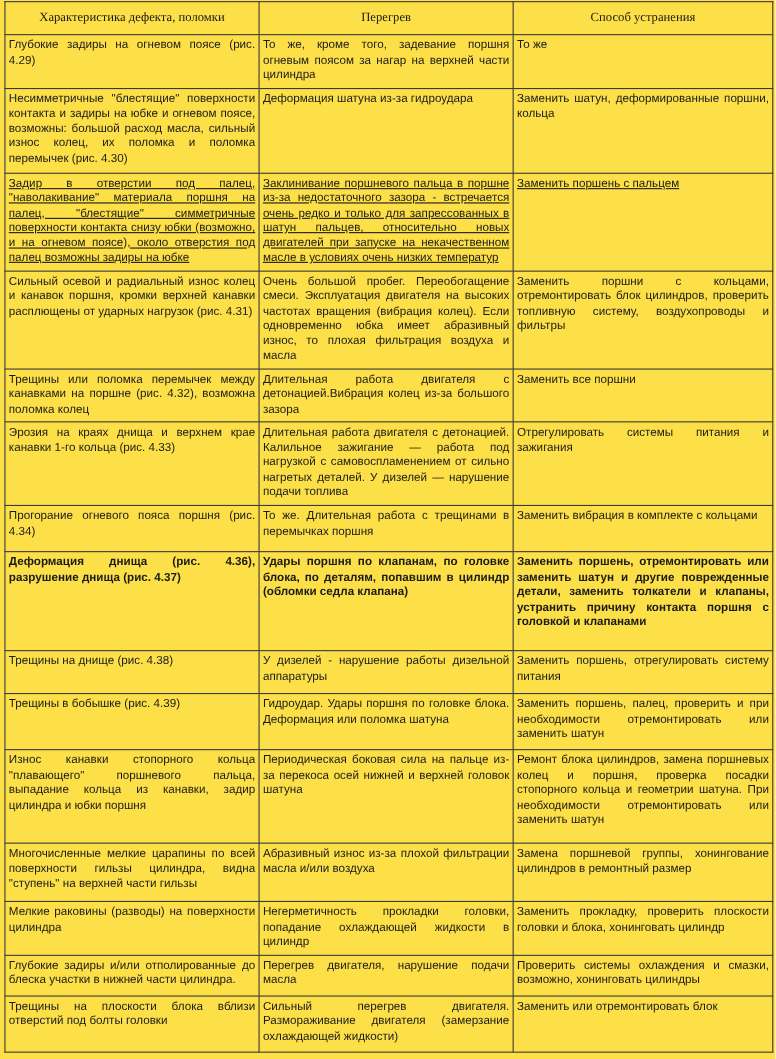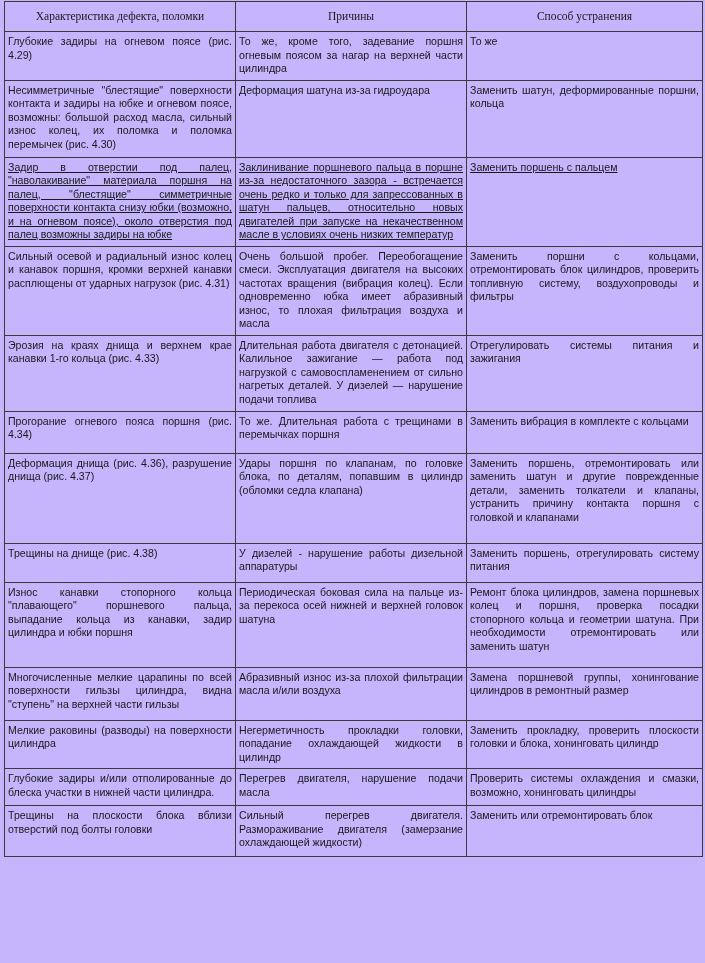--- a/index.html
+++ b/index.html
@@ -1,17 +1,17 @@
 <!DOCTYPE html>
 <html><head>
 <meta charset="utf-8">
 <style>
   html, body { margin: 0; padding: 0; background: #ffffff; }
   body { width: 705px; height: 963px; overflow: hidden; }
-  .page { position: relative; width: 705px; height: 963px; background: #c4b5fd; }
+  .page { position: relative; width: 705px; height: 963px; background: #fde047; }
   table.defects {
     position: absolute; left: 4px; top: 1px;
     width: 698px;
     border-collapse: collapse;
     table-layout: fixed;
     font-family: "Liberation Sans", sans-serif;
     font-size: 10.6px;
     line-height: 13.5px;
     color: #1a1a1a;
   }
@@ -42,21 +42,21 @@
 <div class="page">
   <table class="defects">
     <colgroup>
       <col class="c1">
         <col class="c2">
         <col class="c3">
     </colgroup>
     <thead>
       <tr>
         <th>Характеристика дефекта, поломки</th>
-        <th>Причины</th>
+        <th>Перегрев</th>
         <th>Способ устранения</th>
       </tr>
     </thead>
     <tbody id="rows">
         <tr style="height: 46px; margin-top: 29px;">
           <td>Глубокие задиры на огневом поясе (рис. 4.29)</td>
           <td>То же, кроме того, задевание поршня огневым поясом за нагар на верхней части цилиндра</td>
           <td>То же</td>
         </tr>
         <tr style="height: 77px;">
@@ -67,39 +67,49 @@
         <tr style="height: 83px; text-decoration: underline;">
           <td>Задир в отверстии под палец, "наволакивание" материала поршня на палец, "блестящие" симметричные поверхности контакта снизу юбки (возможно, и на огневом поясе), около отверстия под палец возможны задиры на юбке</td>
           <td>Заклинивание поршневого пальца в поршне из-за недостаточного зазора - встречается очень редко и только для запрессованных в шатун пальцев, относительно новых двигателей при запуске на некачественном масле в условиях очень низких температур</td>
           <td>Заменить поршень с пальцем</td>
         </tr>
         <tr style="height: 73px;">
           <td>Сильный осевой и радиальный износ колец и канавок поршня, кромки верхней канавки расплющены от ударных нагрузок (рис. 4.31)</td>
           <td>Очень большой пробег. Переобогащение смеси. Эксплуатация двигателя на высоких частотах вращения (вибрация колец). Если одновременно юбка имеет абразивный износ, то плохая фильтрация воздуха и масла</td>
           <td>Заменить поршни с кольцами, отремонтировать блок цилиндров, проверить топливную систему, воздухопроводы и фильтры</td>
         </tr>
+        <tr style="height: 47px;">
+          <td>Трещины или поломка перемычек между канавками на поршне (рис. 4.32), возможна поломка колец</td>
+          <td>Длительная работа двигателя с детонацией.Вибрация колец из-за большого зазора</td>
+          <td>Заменить все поршни</td>
+        </tr>
         <tr style="height: 76px; margin-left: 30px;">
           <td>Эрозия на краях днища и верхнем крае канавки 1-го кольца (рис. 4.33)</td>
           <td>Длительная работа двигателя с детонацией. Калильное зажигание — работа под нагрузкой с самовоспламенением от сильно нагретых деталей. У дизелей — нарушение подачи топлива</td>
           <td>Отрегулировать системы питания и зажигания</td>
         </tr>
         <tr style="height: 42px; margin-left: 39px;">
           <td>Прогорание огневого пояса  поршня (рис. 4.34)</td>
           <td>То же. Длительная работа с трещинами в перемычках поршня</td>
           <td>Заменить вибрация в комплекте с кольцами</td>
         </tr>
-        <tr style="height: 90px;">
+        <tr style="height: 90px; font-weight: bold;">
           <td>Деформация днища (рис. 4.36), разрушение днища (рис. 4.37)</td>
           <td>Удары поршня по клапанам, по головке блока, по деталям, попавшим в цилиндр (обломки седла клапана)</td>
           <td>Заменить поршень, отремонтировать или заменить шатун и другие поврежденные детали, заменить толкатели и клапаны, устранить причину контакта поршня с головкой и клапанами</td>
         </tr>
         <tr style="height: 39px;">
           <td>Трещины на днище (рис. 4.38)</td>
           <td>У дизелей - нарушение работы дизельной аппаратуры</td>
           <td>Заменить поршень, отрегулировать систему питания</td>
+        </tr>
+        <tr style="height: 51px;">
+          <td>Трещины в бобышке (рис. 4.39)</td>
+          <td>Гидроудар. Удары поршня по головке блока. Деформация или поломка шатуна</td>
+          <td>Заменить поршень, палец, проверить и при необходимости отремонтировать или заменить шатун</td>
         </tr>
         <tr style="height: 85px;">
           <td>Износ канавки стопорного кольца "плавающего" поршневого пальца, выпадание кольца из канавки, задир цилиндра и юбки поршня</td>
           <td>Периодическая боковая сила на пальце из-за перекоса осей нижней и верхней головок шатуна</td>
           <td>Ремонт блока цилиндров, замена поршневых колец и поршня, проверка посадки стопорного кольца и геометрии шатуна. При необходимости отремонтировать или заменить шатун</td>
         </tr>
         <tr style="height: 53px;">
           <td>Многочисленные мелкие царапины по всей поверхности гильзы цилиндра, видна "ступень" на верхней части гильзы</td>
           <td>Абразивный износ из-за плохой фильтрации масла и/или воздуха</td>
           <td>Замена поршневой группы, хонингование цилиндров в ремонтный размер</td>

